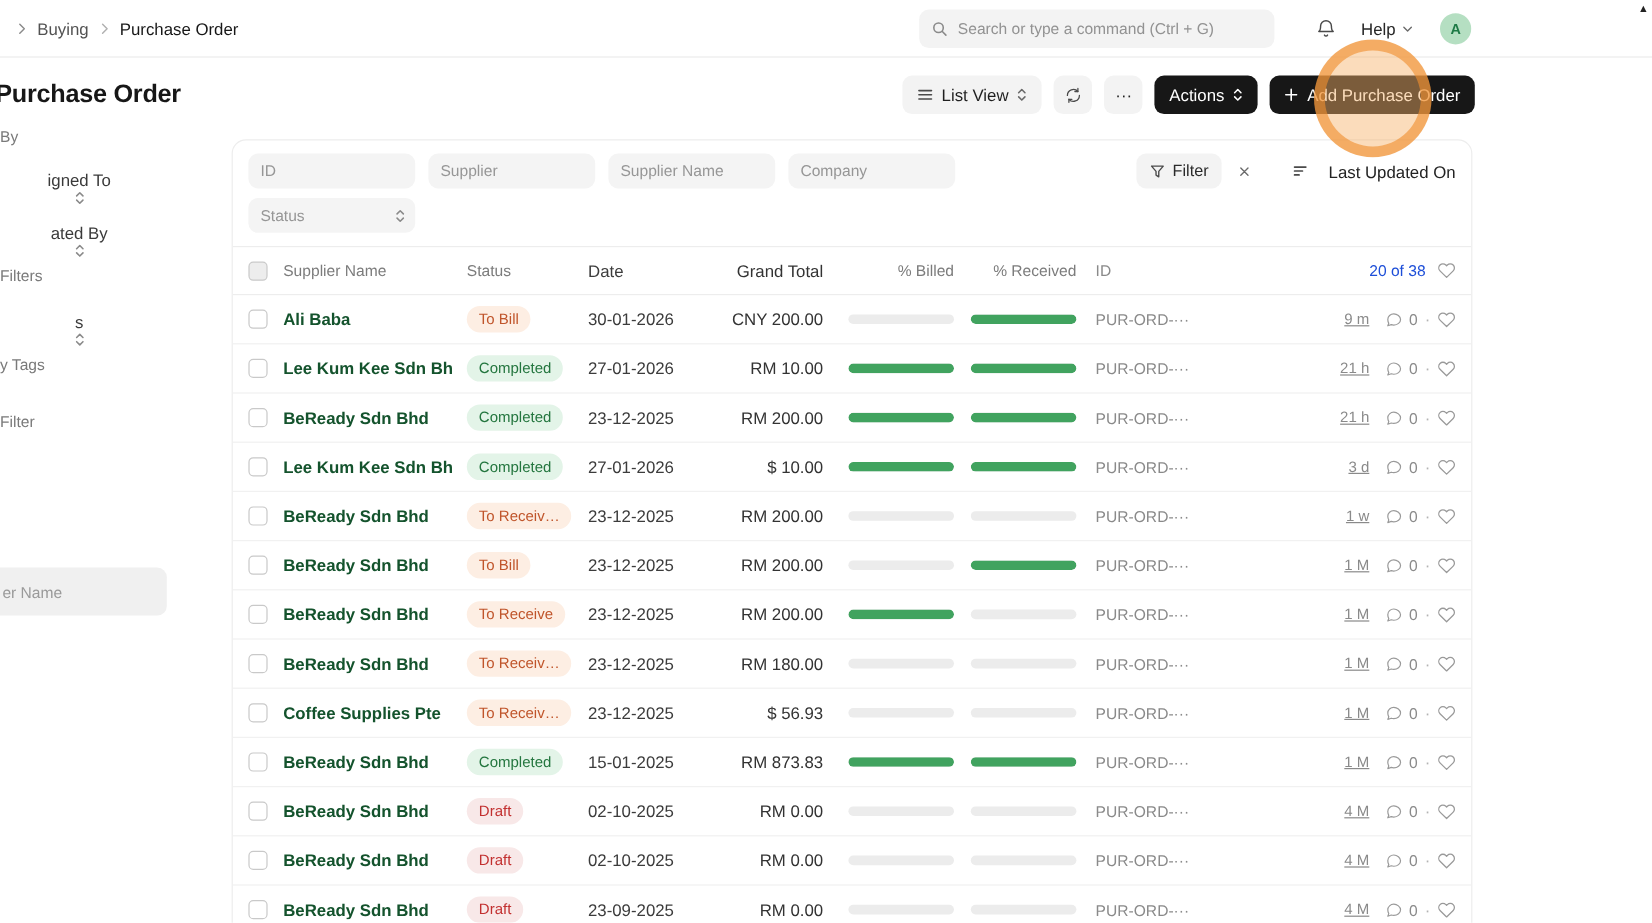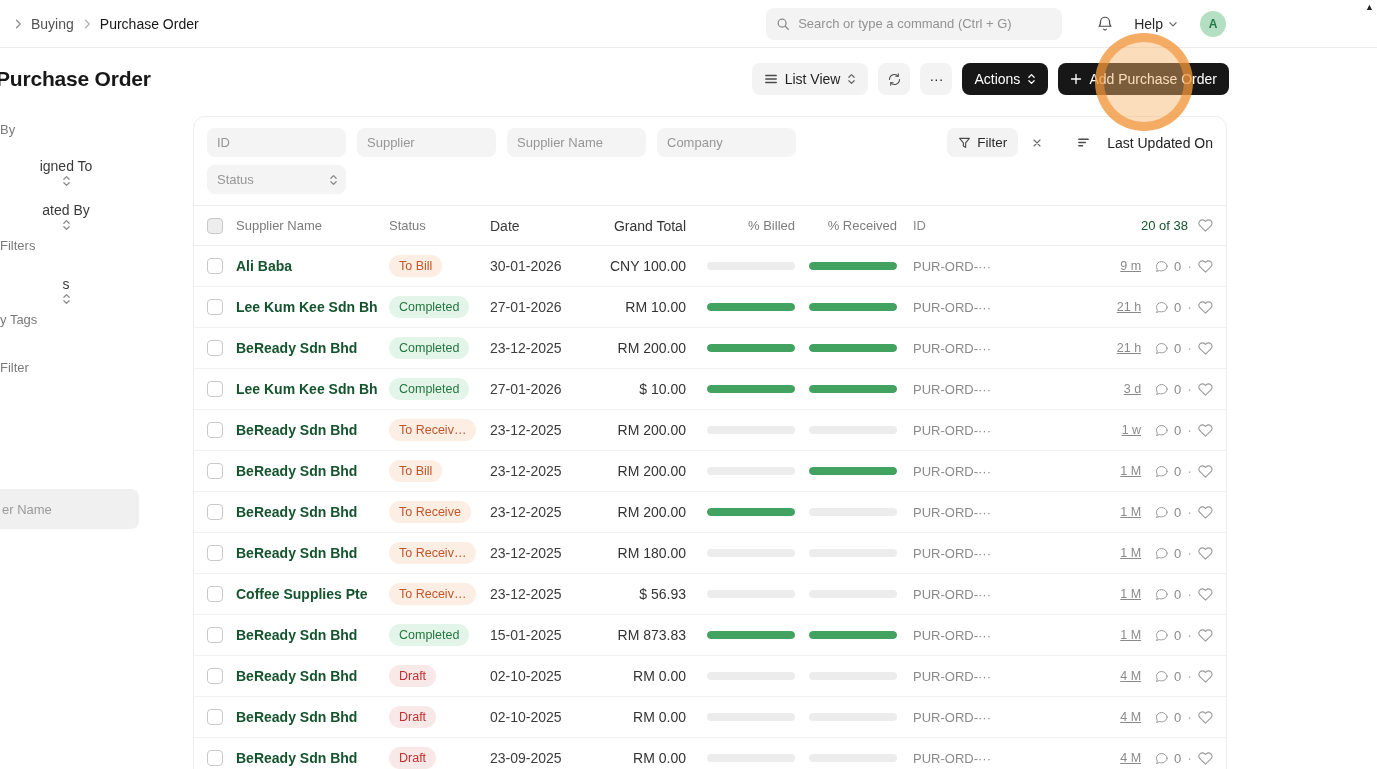--- a/index.html
+++ b/index.html
@@ -32,21 +32,21 @@
   .btn { height:32px; border:none; border-radius:8px; display:inline-flex; align-items:center; gap:7px; font-family:inherit; font-size:14px; padding:0 12px; cursor:pointer; white-space:nowrap; }
   .btn-gray { background:#f3f3f3; color:#1f1f1f; }
   .btn-dark { background:var(--dark-button,#171717); color:#fff; }
   .btn-sq { width:32px; justify-content:center; padding:0; }
 
   
   .click-highlight { position:absolute; left:1095px; top:33px; width:98px; height:98px; border-radius:50%;
     background:rgba(247,178,104,0.45); border:9px solid rgba(240,144,48,0.62); z-index:60; pointer-events:none; }
 
   
-  .sidebar { position:absolute; left:0; top:104px; width:140px; height:560px;padding-left:35px; }
+  .sidebar { position:absolute; left:0; top:88px; width:140px; height:560px;padding-left:35px; }
   .sb-label { position:absolute; left:0; font-size:13px; color:#7a7a7a; cursor:default; }
   .sb-link { position:absolute; left:0; font-size:13px; color:#7a7a7a; cursor:pointer; }
   .sb-select { position:absolute; left:0; width:140px; display:flex; align-items:center; justify-content:space-between; padding-right:8px; font-size:14px; color:#3a3a3a; cursor:pointer;flex-direction:column; }
   .sb-input { position:absolute; left:0; top:385px; width:139px; height:40px; background:#f0f0f0; border-radius:0 8px 8px 0; display:flex; align-items:center; font-size:13px; color:#9a9a9a; padding-left:2px; cursor:text; }
 
   
   .card { position:absolute; left:193px; top:116px; width:1034px; height:700px; border:1px solid #ededed; border-radius:12px; background:#fff; }
   .filter-area { padding:11px 13px 11px 13px; border-bottom:1px solid #ededed; }
   .filter-row { display:flex; align-items:center; gap:11px; }
   .filter-row + .filter-row { margin-top:8px; }
@@ -77,21 +77,21 @@
   .c-ago { width:40px; text-align:right; font-size:12.5px; color:#8a8a8a; flex:0 0 auto;text-decoration:underline; }
   .c-comment { display:flex; align-items:center; gap:5px; margin-left:13px; font-size:13px; color:#8a8a8a; cursor:pointer; }
   .c-dot { margin:0 6px; color:#b3b3b3; }
   .c-heart { cursor:pointer; display:flex; align-items:center; }
   .badge { display:inline-block; font-size:12.5px; line-height:1; padding:5px 10px; border-radius:11px; white-space:nowrap; }
   .badge-orange { background:var(--badge-orange-bg,#fdeee3); color:var(--badge-orange-text,#c0552b); }
   .badge-green  { background:var(--badge-green-bg,#e3f4e8);  color:var(--badge-green-text,#24763f); }
   .badge-red    { background:var(--badge-red-bg,#f8e8e8);    color:var(--badge-red-text,#c22f2f); }
   .bar { width:88px; height:8px; border-radius:4px; background:#ececec; overflow:hidden; }
   .bar-fill { display:block; height:100%; border-radius:4px; background:var(--progress-green,#41a35f); }
-  .hd-count { font-size:13px; color:#14532d; margin-left:auto; }
+  .hd-count { font-size:13px; color:#1d4ed8; margin-left:auto; }
   .hd-heart { margin-left:10px; cursor:pointer; display:flex; align-items:center; }
 </style>
 </head>
 <body>
 
 <header class="navbar">
   <div class="breadcrumb">
     <span class="bc-chev">
       <svg width="12" height="12" viewBox="0 0 16 16" fill="none" stroke="#8a8a8a" stroke-width="1.6" stroke-linecap="round" stroke-linejoin="round">
           <path d="M6 3l5 5-5 5"></path>
@@ -274,21 +274,21 @@
         </svg>
     </span>
   </div>
 
   <div>
   <div class="trow">
     <span class="checkbox"></span>
     <span class="c-supplier cell-supplier">Ali Baba</span>
     <span class="c-status"><span class="badge badge-orange">To Bill</span></span>
     <span class="c-date">30-01-2026</span>
-    <span class="c-total">CNY 100.00</span>
+    <span class="c-total">CNY 200.00</span>
     <span class="c-billed">
           <span class="bar">
             <span class="bar-fill" style="width: 0%;"></span>
           </span>
         </span>
     <span class="c-received">
           <span class="bar">
             <span class="bar-fill" style="width: 100%;"></span>
           </span>
         </span>

